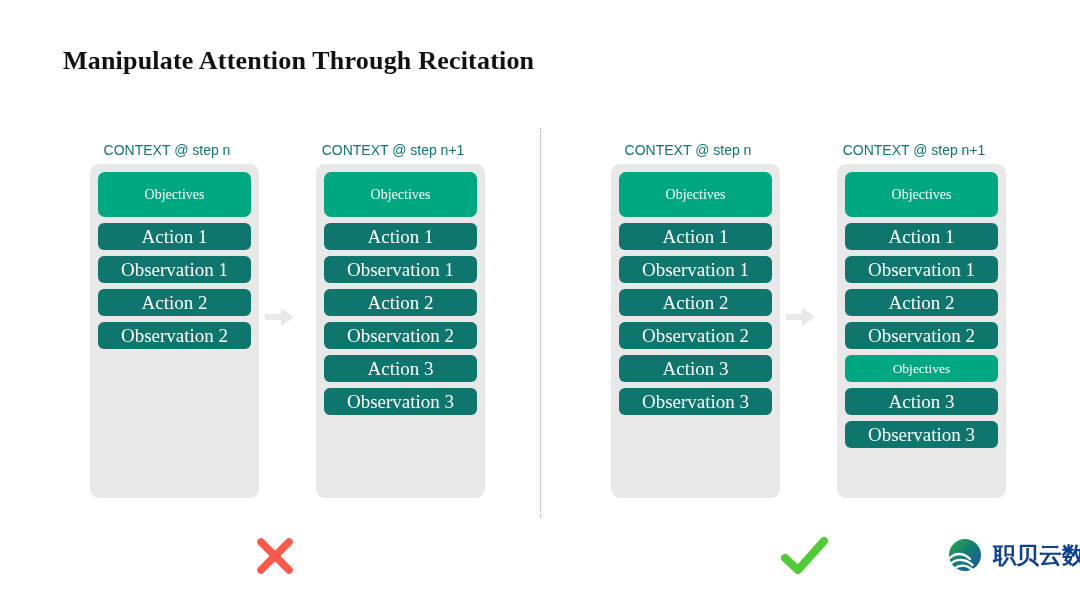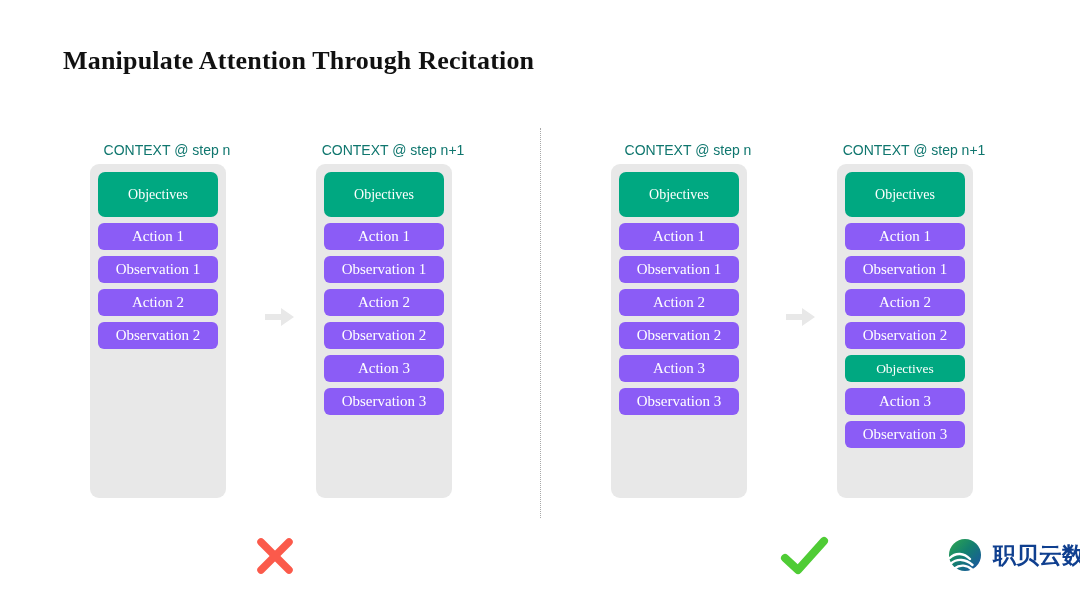--- a/index.html
+++ b/index.html
@@ -61,38 +61,38 @@
     font-size: 14px;
     color: #0f766e;
     text-align: center;
     height: 20px;
     line-height: 20px;
     white-space: nowrap;
   }
 
   .stack {
     margin-top: 4px;
-    width: 136px;
+    width: 169px;
     height: 334px;
     background: #e8e8e8;
     border-radius: 9px;
     padding: 8px 8px 0 8px;
     box-sizing: border-box;
   }
 
   .pill {
     height: 27px;
     line-height: 27px;
     border-radius: 6px;
     margin-bottom: 6px;
     text-align: center;
     font-family: "Liberation Serif", serif;
-    font-size: 15px;
+    font-size: 19px;
     color: #ffffff;
-    background: #8b5cf6;
+    background: #0f766e;
     box-sizing: border-box;
   }
   .pill.objective {
     background: #00a881;
     height: 45px;
     line-height: 45px;
     font-size: 14px;
     border-radius: 7px;
   }
   .pill.objective.inline {

